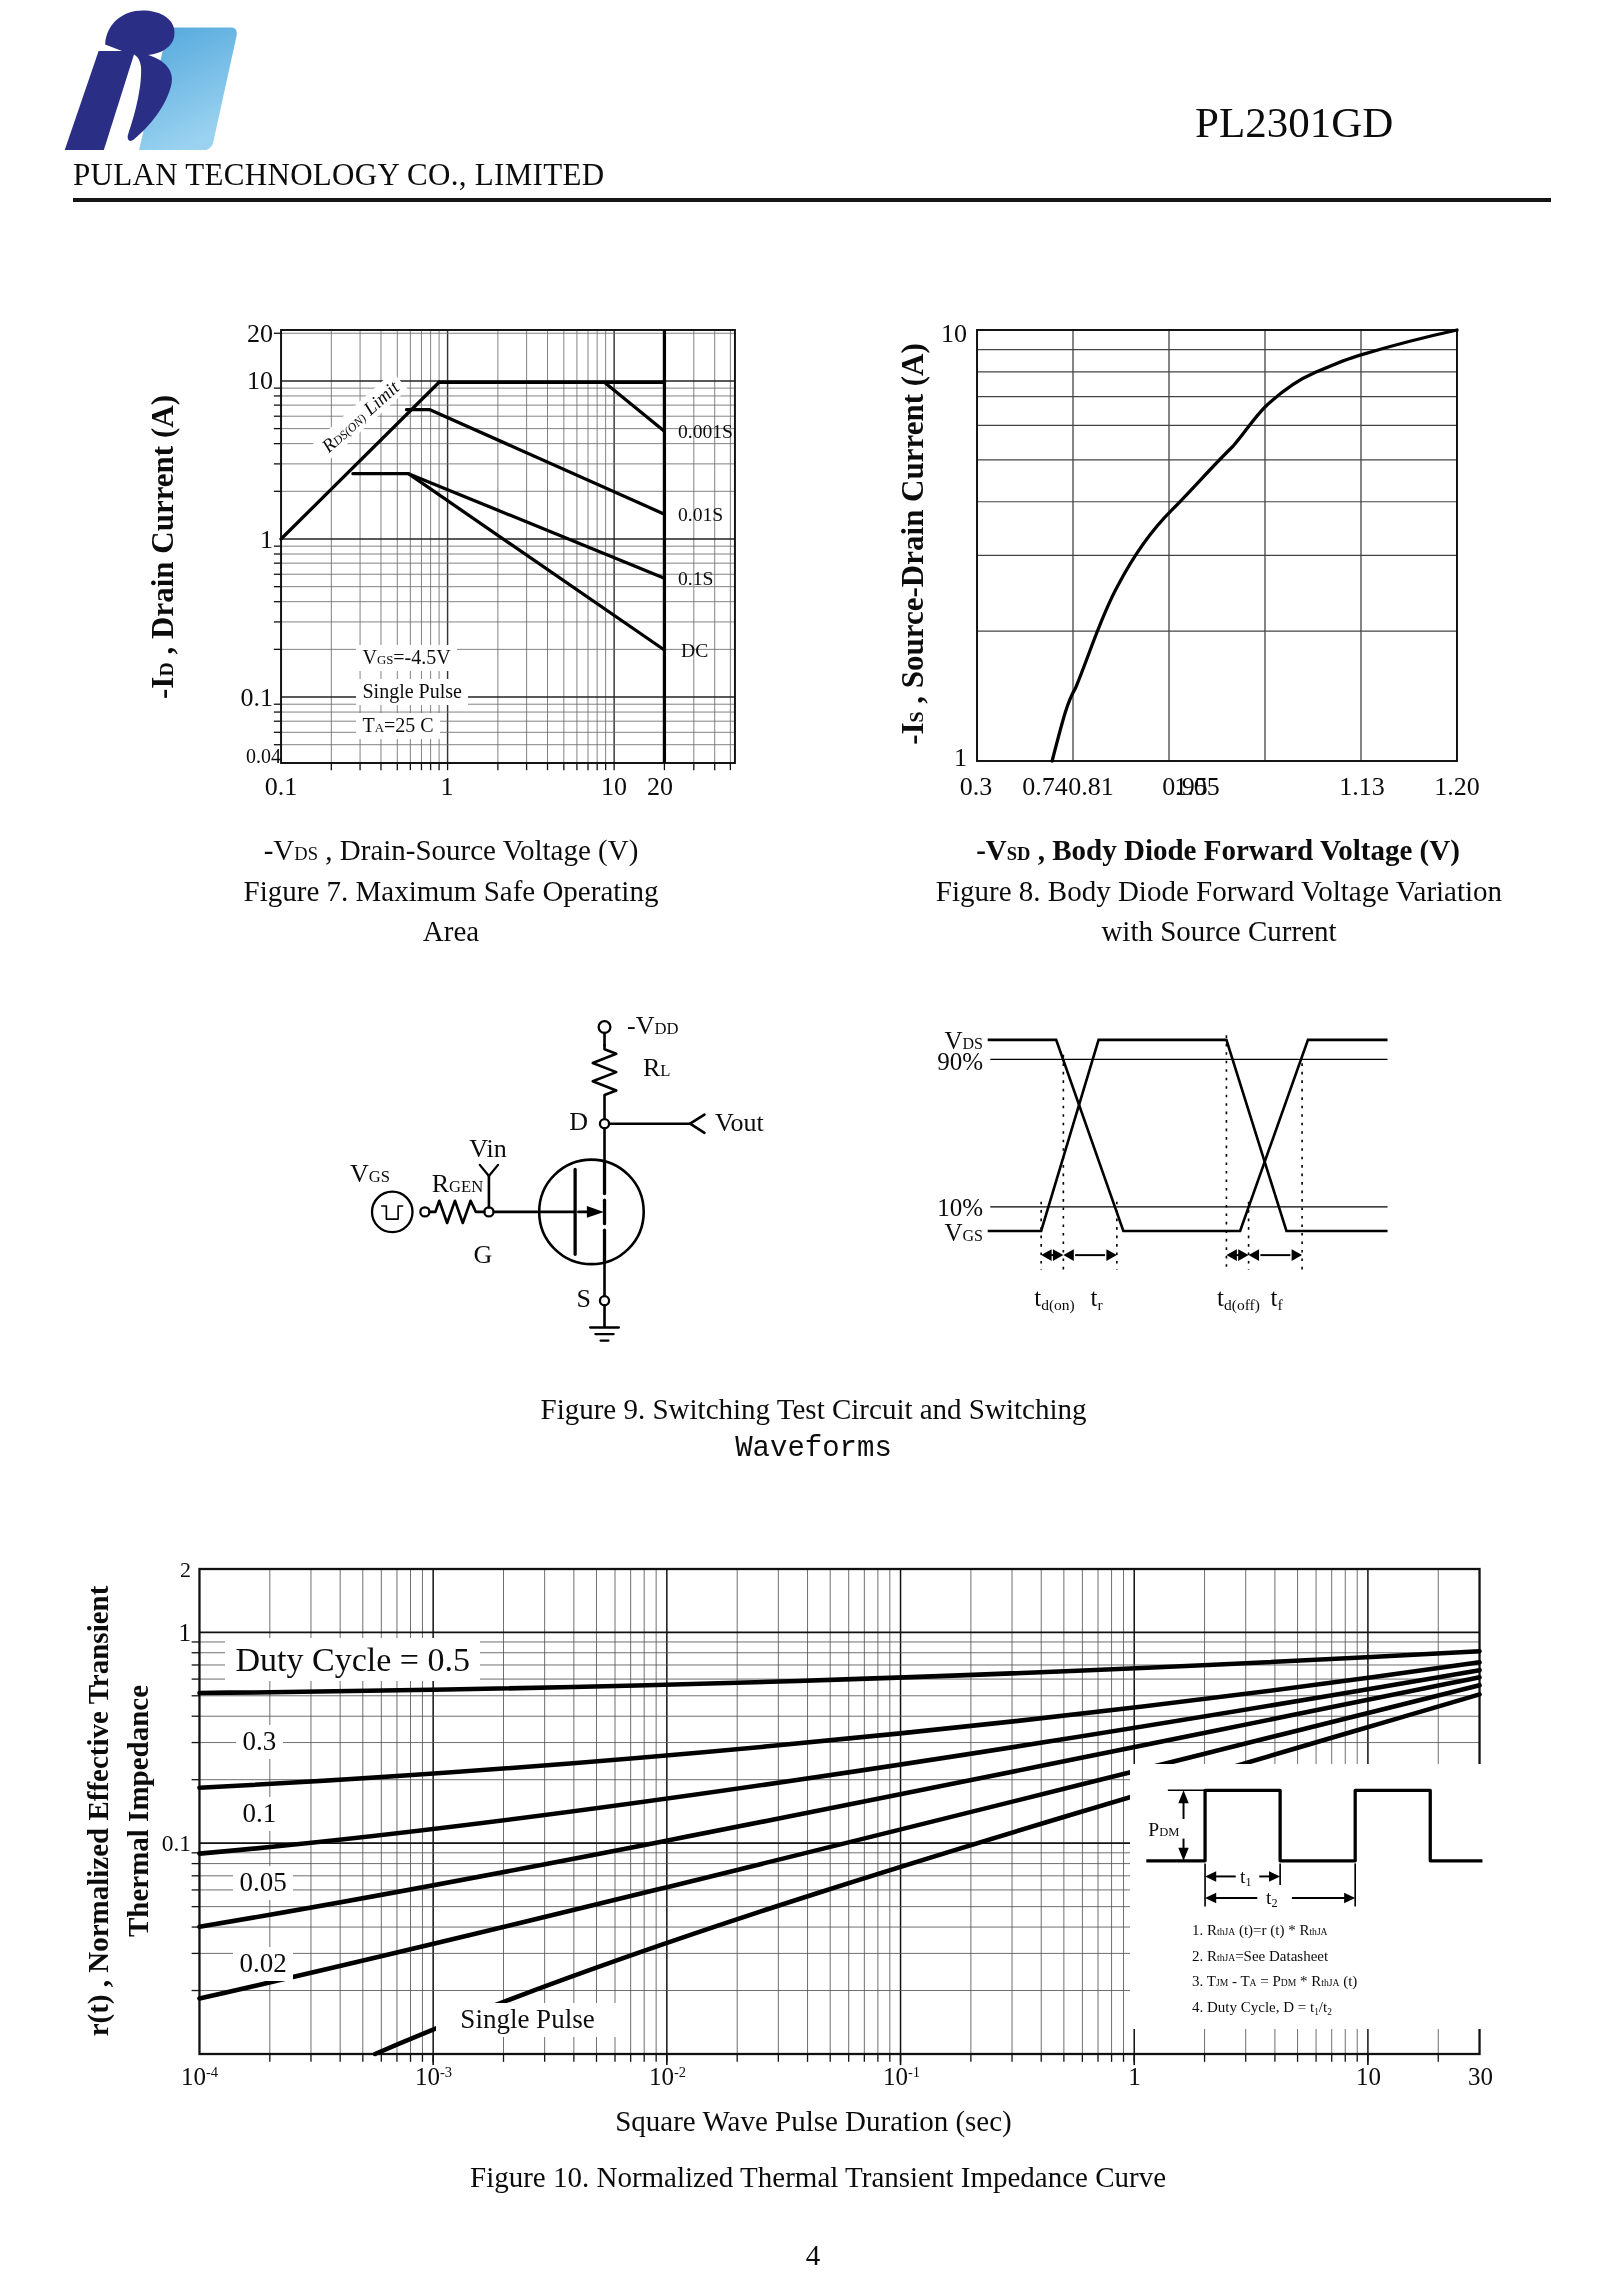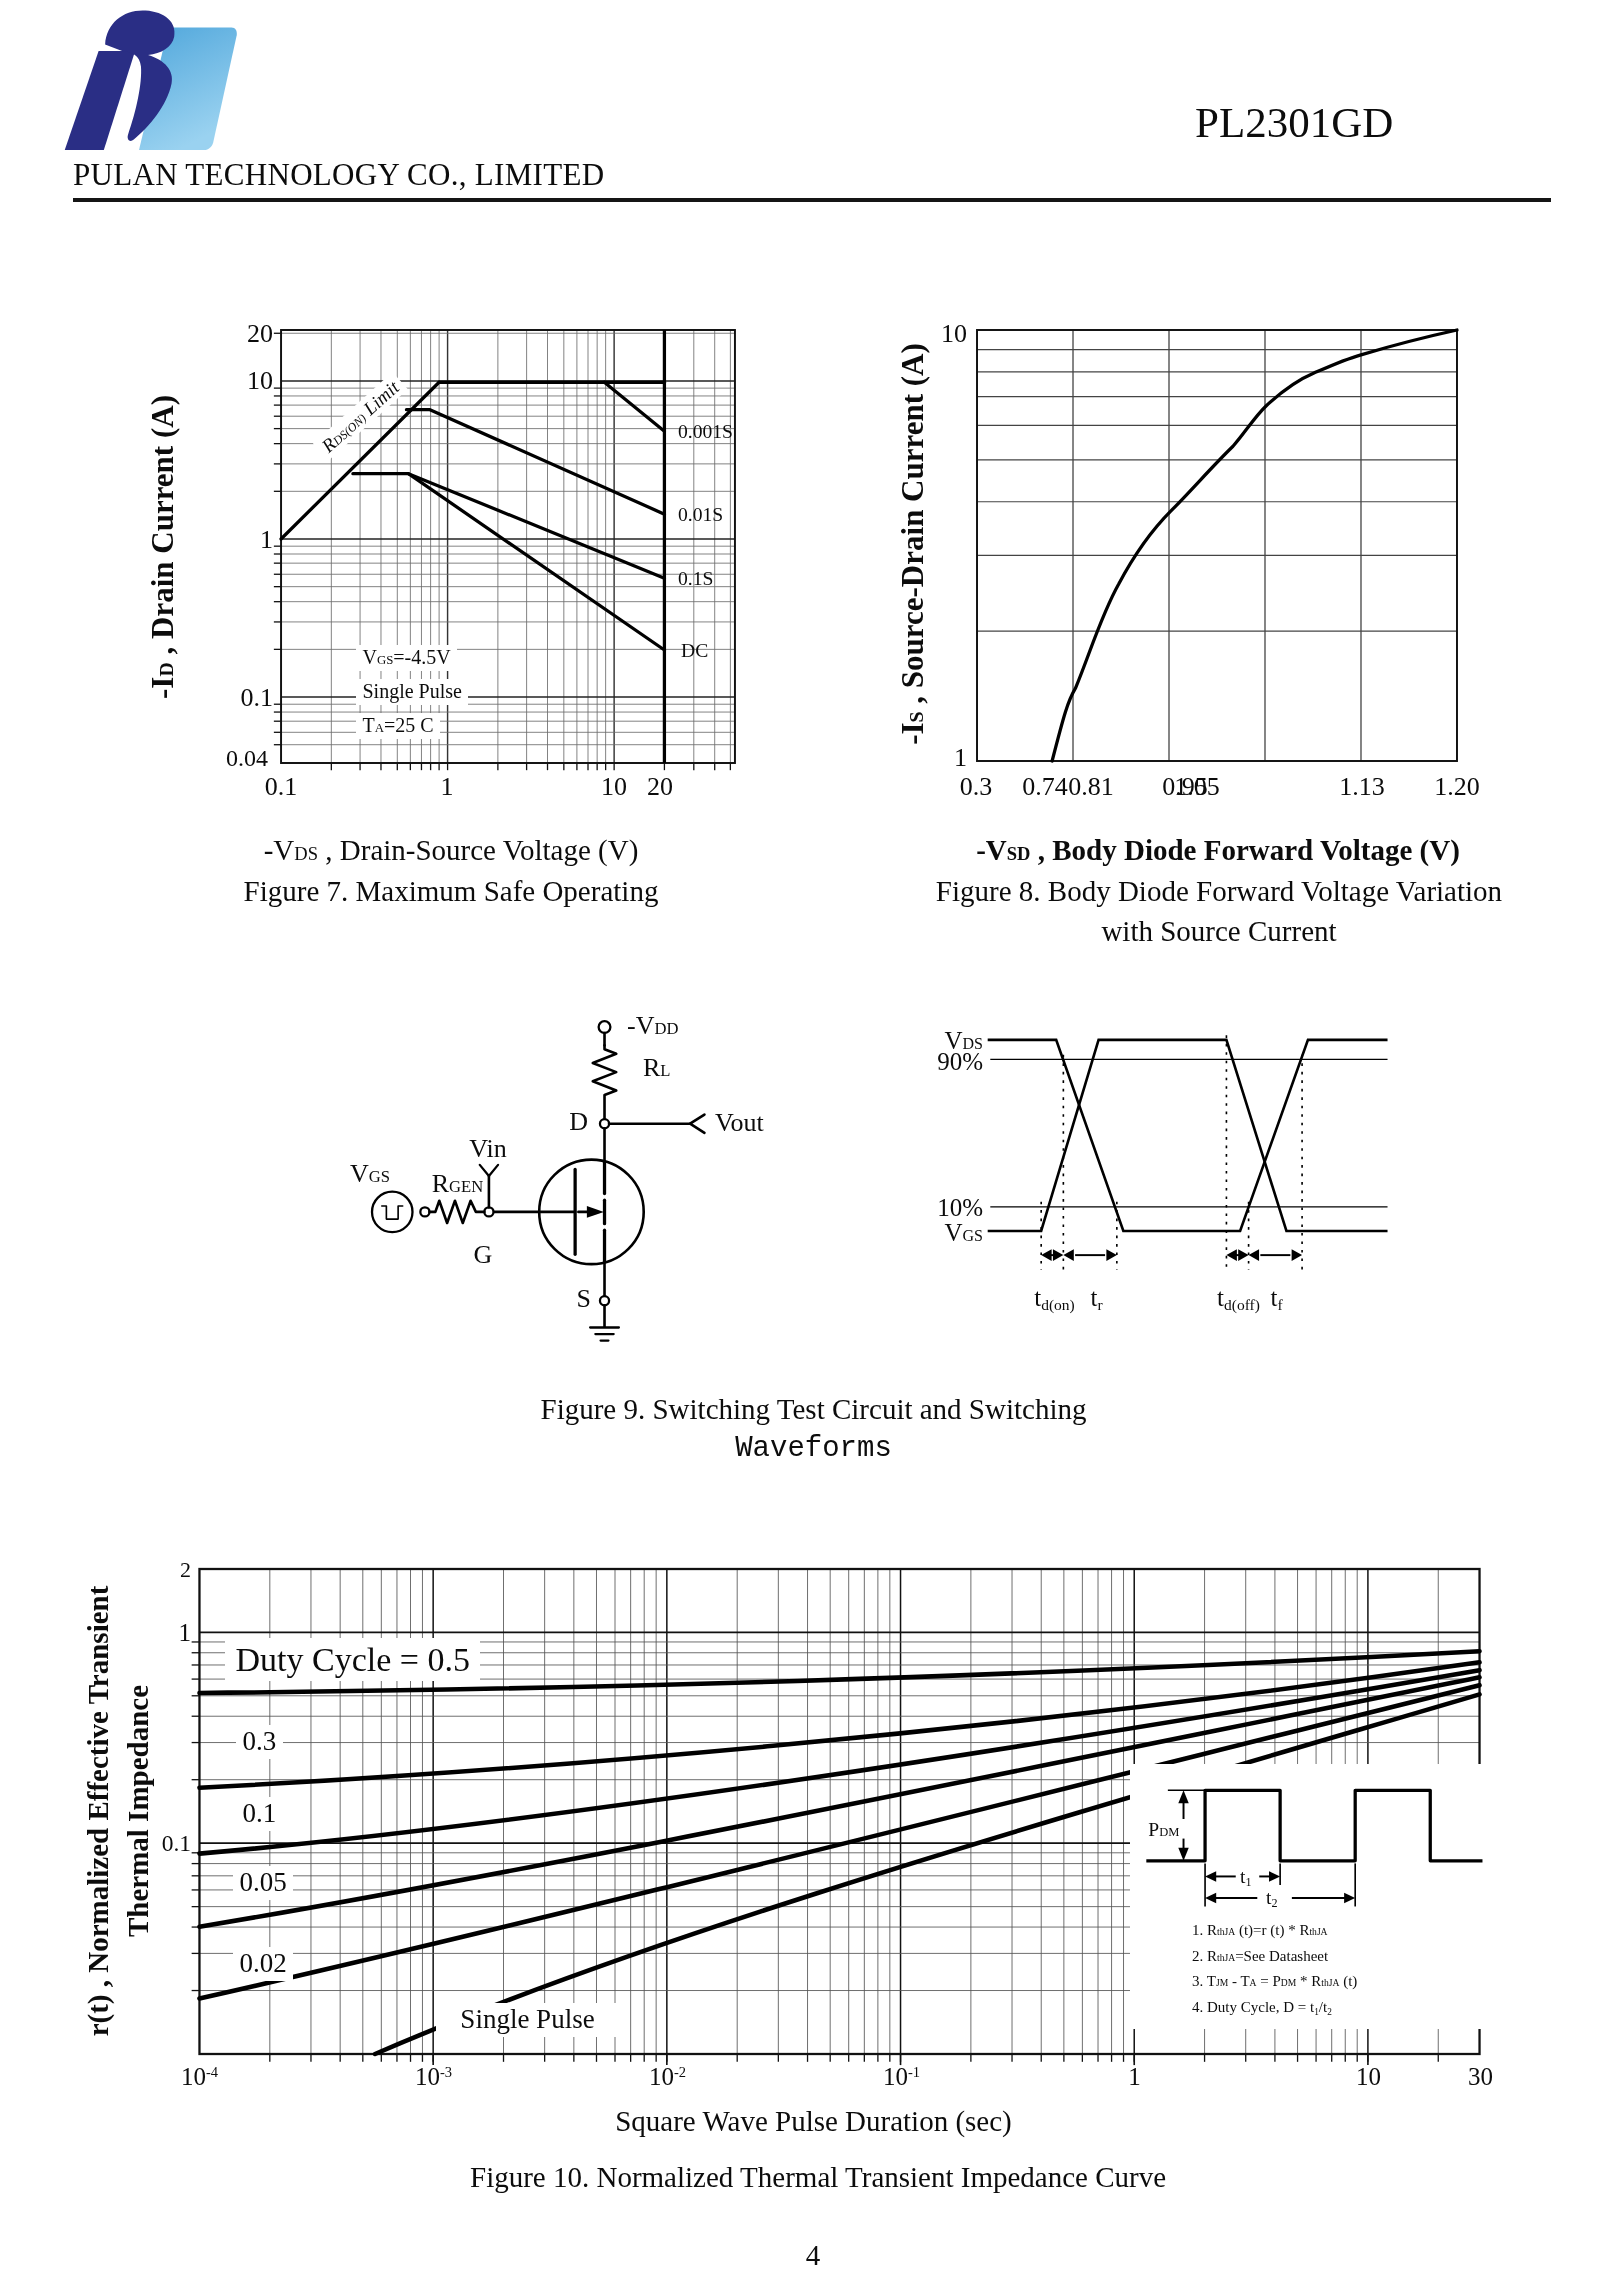--- a/index.html
+++ b/index.html
@@ -142,21 +142,21 @@
       <path d="M622,627 L658,627 L1017,787"></path>
       <path d="M540,725 L625,725 L1017,885"></path>
       <path d="M625,725 L1017,995"></path>
     </g>
   </svg>
 
   <div class="t r" style="left:208px;top:319px;width:65px;font-size:26px;">20</div>
   <div class="t r" style="left:208px;top:366px;width:65px;font-size:26px;">10</div>
   <div class="t r" style="left:208px;top:525px;width:65px;font-size:26px;">1</div>
   <div class="t r" style="left:208px;top:683px;width:65px;font-size:26px;">0.1</div>
-  <div class="t r" style="left:203px;top:745px;width:65px;font-size:24px;">0.04</div>
+  <div class="t r" style="left:216px;top:745px;width:65px;font-size:20px;">0.04</div>
 
   <div class="t c" style="left:242px;top:772px;width:78px;font-size:26px;">0.1</div>
   <div class="t c" style="left:408px;top:772px;width:78px;font-size:26px;">1</div>
   <div class="t c" style="left:575px;top:772px;width:78px;font-size:26px;">10</div>
   <div class="t c" style="left:621px;top:772px;width:78px;font-size:26px;">20</div>
 
   <div class="t" style="left:678px;top:421px;font-size:19.6px;">0.001S</div>
   <div class="t" style="left:678px;top:504px;font-size:19.6px;">0.01S</div>
   <div class="t" style="left:678px;top:568px;font-size:19.6px;">0.1S</div>
   <div class="t" style="left:681px;top:640px;font-size:19.6px;">DC</div>
@@ -170,20 +170,21 @@
   </div>
   <div class="t wbg" style="left:356px;top:679px;font-size:20px;">Single Pulse</div>
   <div class="t wbg" style="left:356px;top:713px;font-size:20px;">
     <span>T</span><span class="sb">A</span><span>=25 C</span>
   </div>
 
   <div class="t c" style="left:216px;top:834px;width:470px;font-size:29px;">
     <span>-V</span><span class="sb">DS</span><span> , Drain-Source Voltage (V)</span>
   </div>
   <div class="t c" style="left:216px;top:875px;width:470px;font-size:29px;">Figure 7. Maximum Safe Operating</div>
+  <div class="t c" style="left:216px;top:915px;width:470px;font-size:29px;">Area</div>
 
   <div class="rot" style="left:913px;top:544px;font-size:31px;">
     <span>-I</span><span class="sb">S</span><span> , Source-Drain Current (A)</span>
   </div>
   <svg id="fig8svg" style="left:977px;top:330px;" width="480" height="431" viewBox="1495 505 735 660">
     <g id="g8grid">
         <line x1="1642" y1="505" x2="1642" y2="1165" stroke="#444" stroke-width="2"></line>
         <line x1="1789" y1="505" x2="1789" y2="1165" stroke="#444" stroke-width="2"></line>
         <line x1="1936" y1="505" x2="1936" y2="1165" stroke="#444" stroke-width="2"></line>
         <line x1="2083" y1="505" x2="2083" y2="1165" stroke="#444" stroke-width="2"></line>

